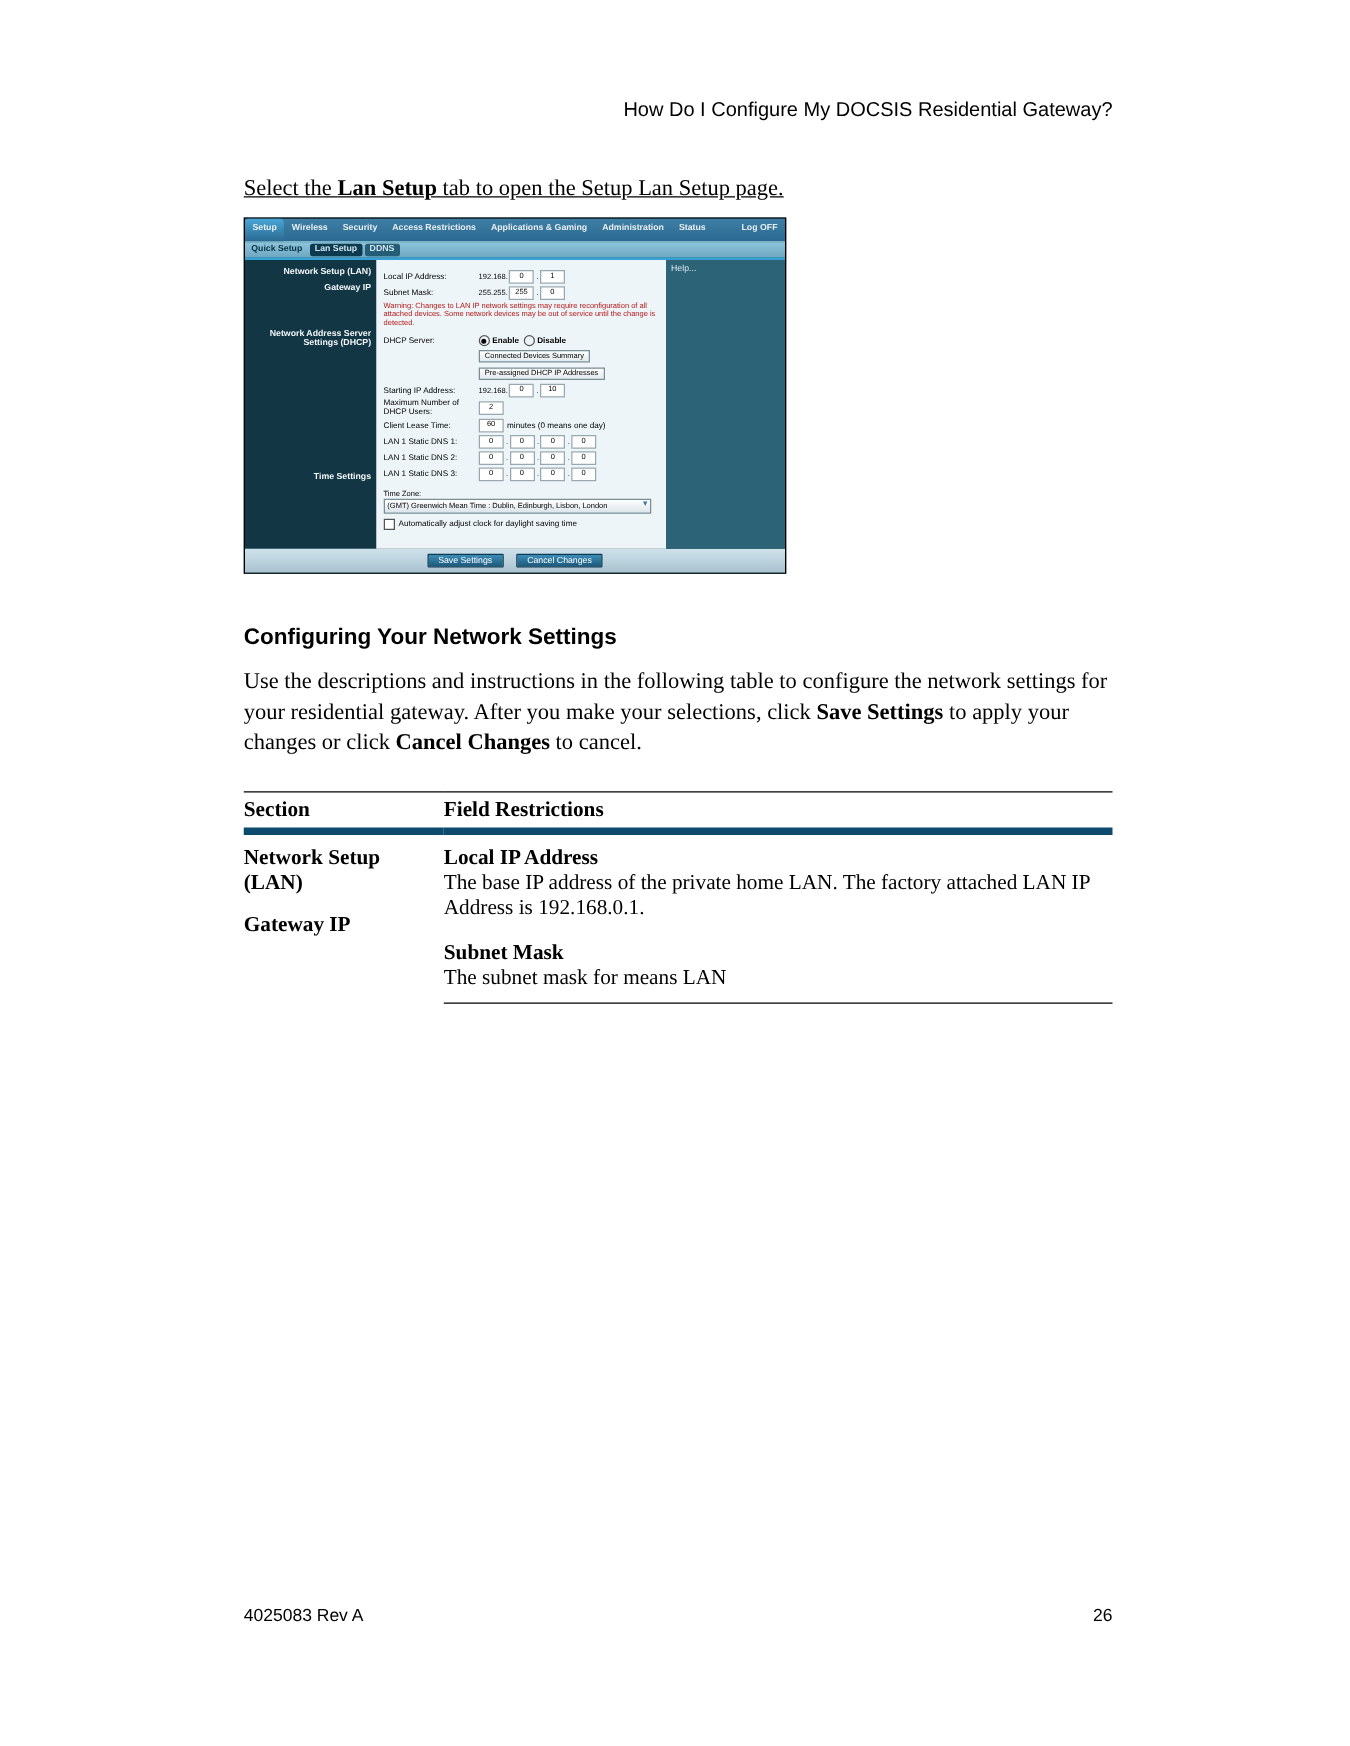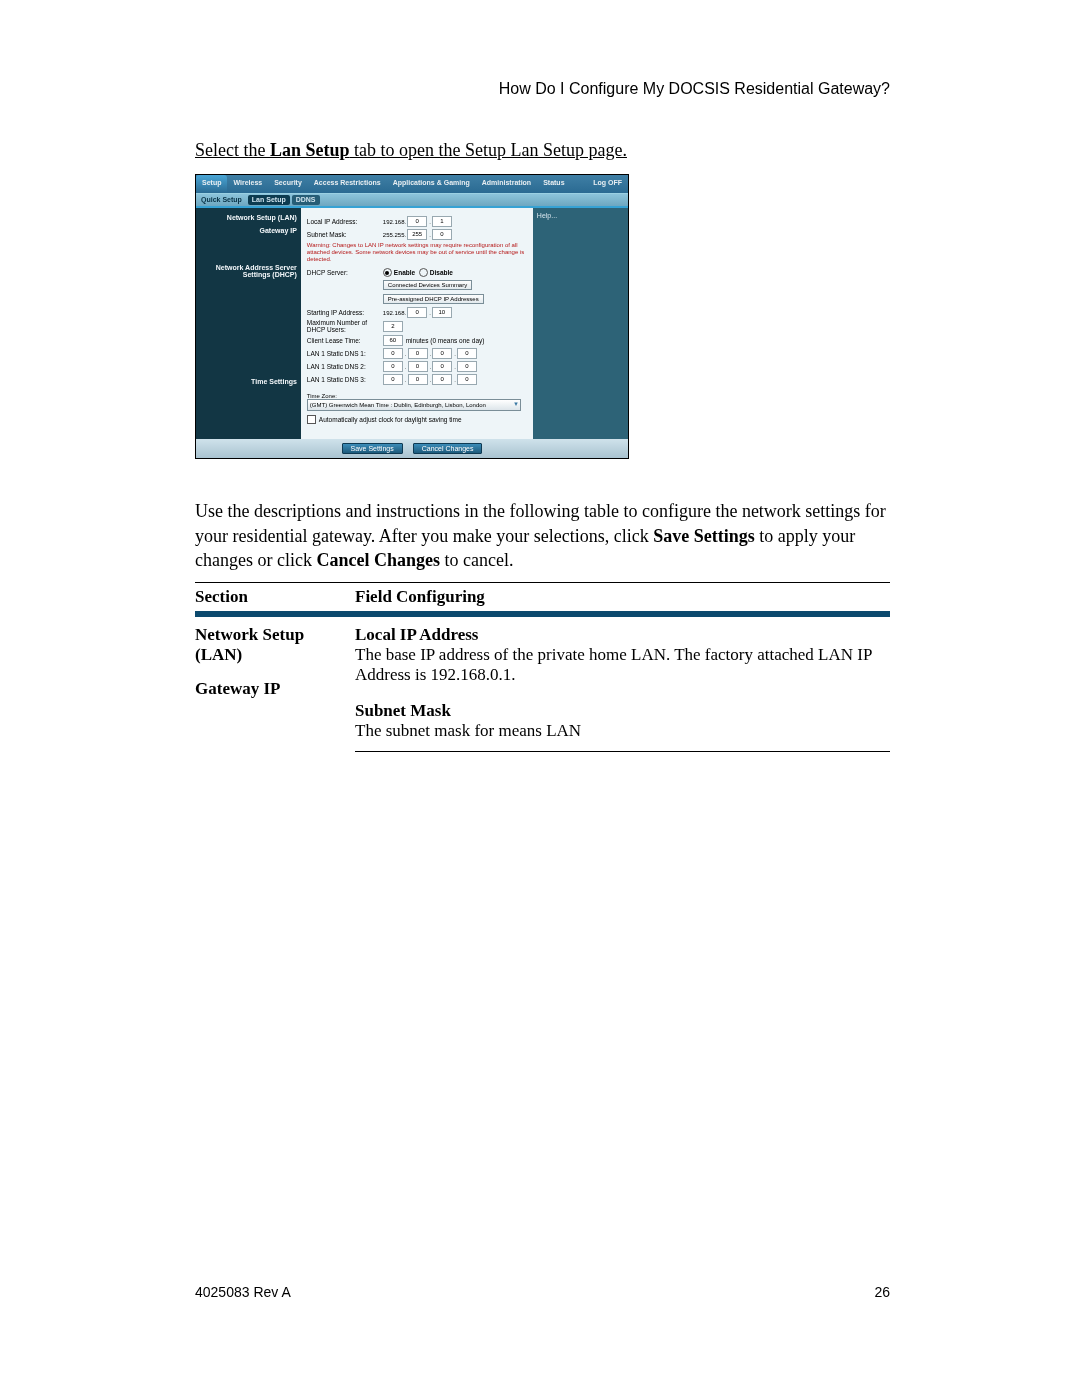--- a/index.html
+++ b/index.html
@@ -157,21 +157,21 @@
   
   .h2 {
     font-family: Arial, Helvetica, sans-serif;
     font-weight: bold;
     font-size: 18px;
     margin: 0 0 12px 0;
   }
   .para {
     font-size: 18px;
     line-height: 1.35;
-    margin-bottom: 10px;
+    margin-bottom: 28px;
   }
   table.fielddesc {
     width: 100%;
     border-collapse: collapse;
     font-size: 17px;
   }
   table.fielddesc th {
     text-align: left;
     font-weight: bold;
     border-top: 1px solid #000;
@@ -323,29 +323,30 @@
       <div class="rightcol">
         <div>Help...</div>
       </div>
     </div>
     <div class="btnbar">
       <div class="mainbtn">Save Settings</div>
       <div class="mainbtn">Cancel Changes</div>
     </div>
   </div>
 
+  <div class="h2">Configuring Your Network Settings</div>
   <div class="para">
     <span>Use the descriptions and instructions in the following table to configure the network settings for your residential gateway. After you make your selections, click </span><span class="strong">Save Settings</span><span> to apply your changes or click </span><span class="strong">Cancel Changes</span><span> to cancel.</span>
   </div>
 
   <table class="fielddesc">
     <tbody>
         <tr>
       <th style="width:160px">Section</th>
-      <th>Field Configuring</th>
+      <th>Field Restrictions</th>
     </tr>
     <tr>
       <td rowspan="2">
         <div class="strong">Network Setup (LAN)</div>
         <div style="height:14px"></div>
         <div class="strong">Gateway IP</div>
       </td>
       <td>
         <div class="strong">Local IP Address</div>
         <div>The base IP address of the private home LAN. The factory attached LAN IP Address is 192.168.0.1.</div>

